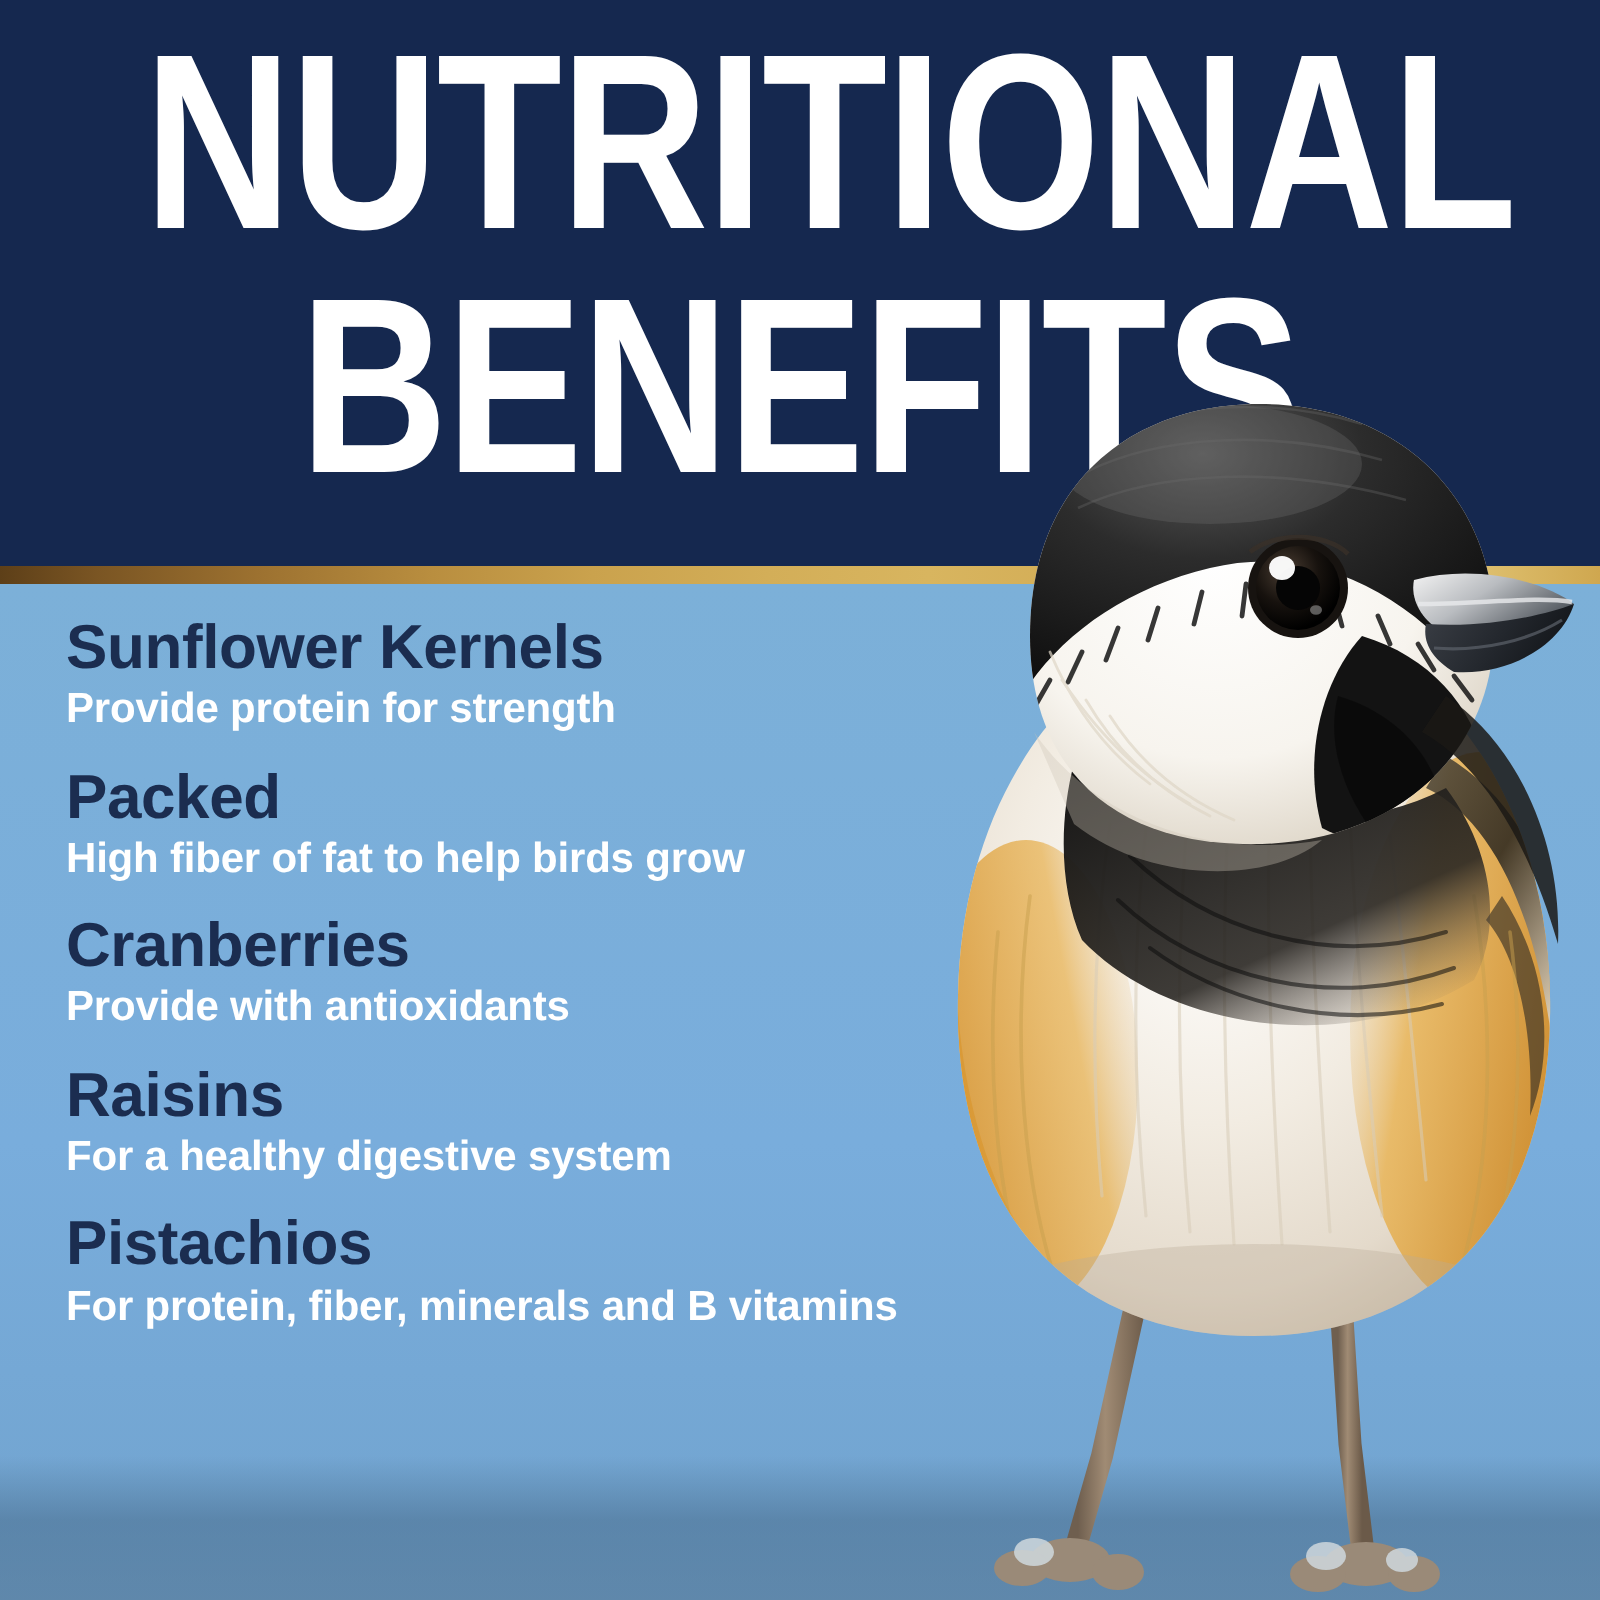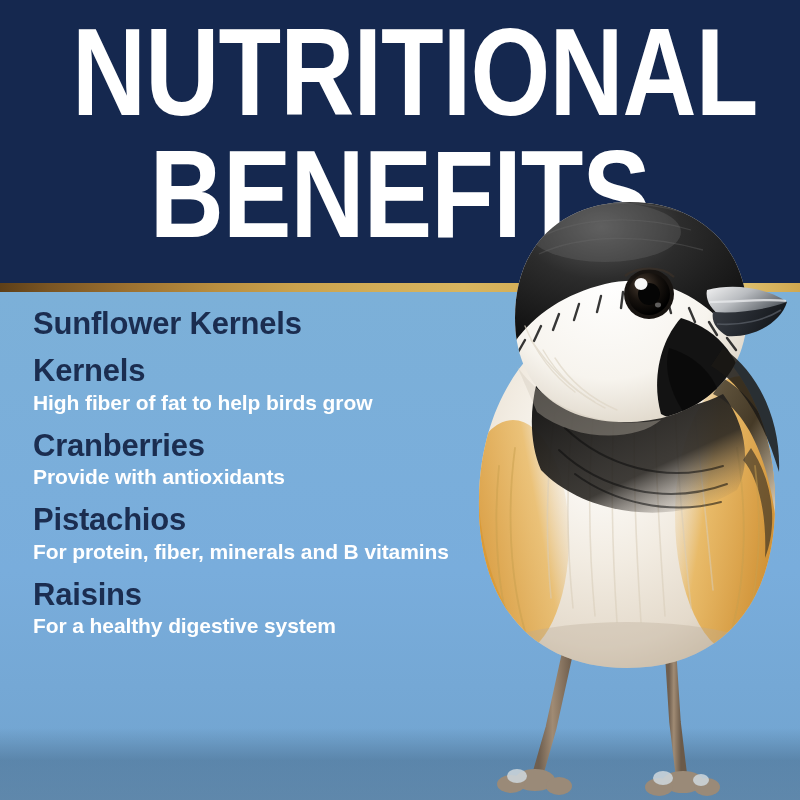--- a/index.html
+++ b/index.html
@@ -114,40 +114,41 @@
       <div class="title-line l2">BENEFITS</div>
     </div>
   </div>
 
   <div class="gold-rule"></div>
 
   <div class="list">
 
     <div class="item">
       <div class="item-title">Sunflower Kernels</div>
-    </div>
-
-    <div class="item">
-      <div class="item-title">Kernels</div>
+      <div class="item-desc">Provide protein for strength</div>
+    </div>
+
+    <div class="item">
+      <div class="item-title">Packed</div>
       <div class="item-desc">High fiber of fat to help birds grow</div>
     </div>
 
     <div class="item">
       <div class="item-title">Cranberries</div>
       <div class="item-desc">Provide with antioxidants</div>
     </div>
 
     <div class="item">
+      <div class="item-title">Raisins</div>
+      <div class="item-desc">For a healthy digestive system</div>
+    </div>
+
+    <div class="item">
       <div class="item-title">Pistachios</div>
       <div class="item-desc">For protein, fiber, minerals and B vitamins</div>
-    </div>
-
-    <div class="item">
-      <div class="item-title">Raisins</div>
-      <div class="item-desc">For a healthy digestive system</div>
     </div>
 
   </div>
 
   <div class="bird">
     <svg viewBox="0 0 345 602" xmlns="http://www.w3.org/2000/svg">
       <defs>
         <radialGradient id="gBody" cx="42%" cy="38%" r="72%">
           <stop offset="0%" stop-color="#ffffff"></stop>
           <stop offset="45%" stop-color="#f2ece2"></stop>

